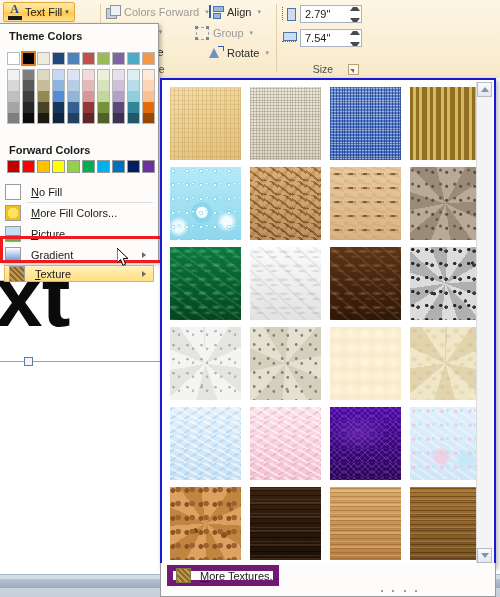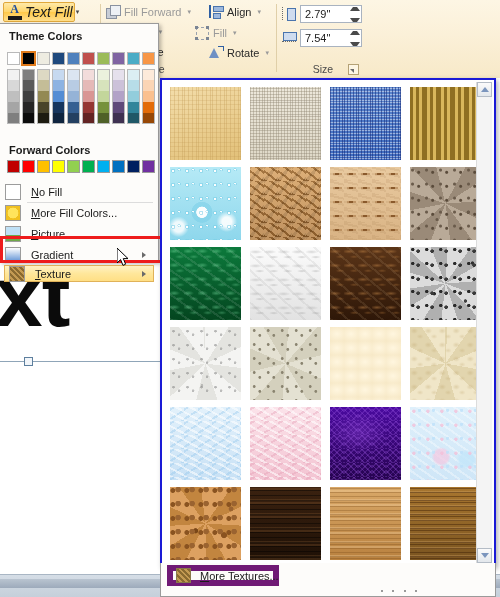--- a/index.html
+++ b/index.html
@@ -40,21 +40,21 @@
   }
   #textfill-ico{
     width:15px;height:16px;position:relative;flex:0 0 auto;margin-right:3px;
     display:flex;flex-direction:column;align-items:center;justify-content:flex-start;
   }
   #textfill-ico .letter{
     font-family:"Liberation Serif","DejaVu Serif",serif;
     font-weight:bold;font-size:12px;line-height:11px;color:#1f4e9c;
   }
   #textfill-ico .bar{width:14px;height:4px;background:#1a1a1a;margin-top:1px;}
-  #textfill-label{font-size:14px;color:#1b1b1b;white-space:nowrap;font-style:italic;}
+  #textfill-label{font-size:11px;color:#1b1b1b;white-space:nowrap;}
   #textfill-caret{font-size:7px;color:#4a4a4a;margin-left:3px;}
 
   
   .gico{width:14px;height:14px;position:relative;flex:0 0 auto;}
   .gico i{position:absolute;display:block;}
 
   
   .spin{
     position:absolute;width:62px;height:18px;background:#ffffff;
     border:1px solid #a9b3c0;box-sizing:border-box;
@@ -230,21 +230,21 @@
     <span id="textfill-caret">▾</span>
   </div>
 
   <div class="rib-sep" style="left:100px;"></div>
 
   <div class="rib-item" style="left:106px;top:5px;">
     <span class="gico">
       <i style="left:0;top:3px;width:9px;height:9px;background:#c8cdd6;border:1px solid #8a92a0;"></i>
       <i style="left:4px;top:0;width:9px;height:9px;background:#eef1f5;border:1px solid #8a92a0;"></i>
     </span>
-    <span>Fill Forward</span>
+    <span>Colors Forward</span>
     <span class="rib-arrow">▾</span>
   </div>
 
   <div class="rib-item" style="left:118px;top:26px;">
     <span>ckward</span>
     <span class="rib-arrow">▾</span>
   </div>
 
   <div class="rib-item enabled" style="left:124px;top:46px;">
     <span>Pane</span>
@@ -261,21 +261,21 @@
   </div>
 
   <div class="rib-item" style="left:195px;top:26px;">
     <span class="gico">
       <i style="left:1px;top:1px;width:11px;height:11px;border:1px dashed #9aa2ae;"></i>
       <i style="left:0;top:0;width:3px;height:3px;background:#7b8594;"></i>
       <i style="right:0;top:0;width:3px;height:3px;background:#7b8594;"></i>
       <i style="left:0;bottom:0;width:3px;height:3px;background:#7b8594;"></i>
       <i style="right:0;bottom:0;width:3px;height:3px;background:#7b8594;"></i>
     </span>
-    <span>Fill</span>
+    <span>Group</span>
     <span class="rib-arrow">▾</span>
   </div>
 
   <div class="rib-item enabled" style="left:195px;top:46px;">
     <span class="gico">
       <i style="left:0;top:2px;width:0;height:0;border-left:5px solid transparent;border-right:5px solid transparent;border-bottom:10px solid #6f90c4;"></i>
       <i style="left:9px;top:0;width:5px;height:4px;border:1px solid #2e5fa3;border-bottom:none;border-left:none;"></i>
     </span>
     <span>Rotate</span>
     <span class="rib-arrow">▾</span>

